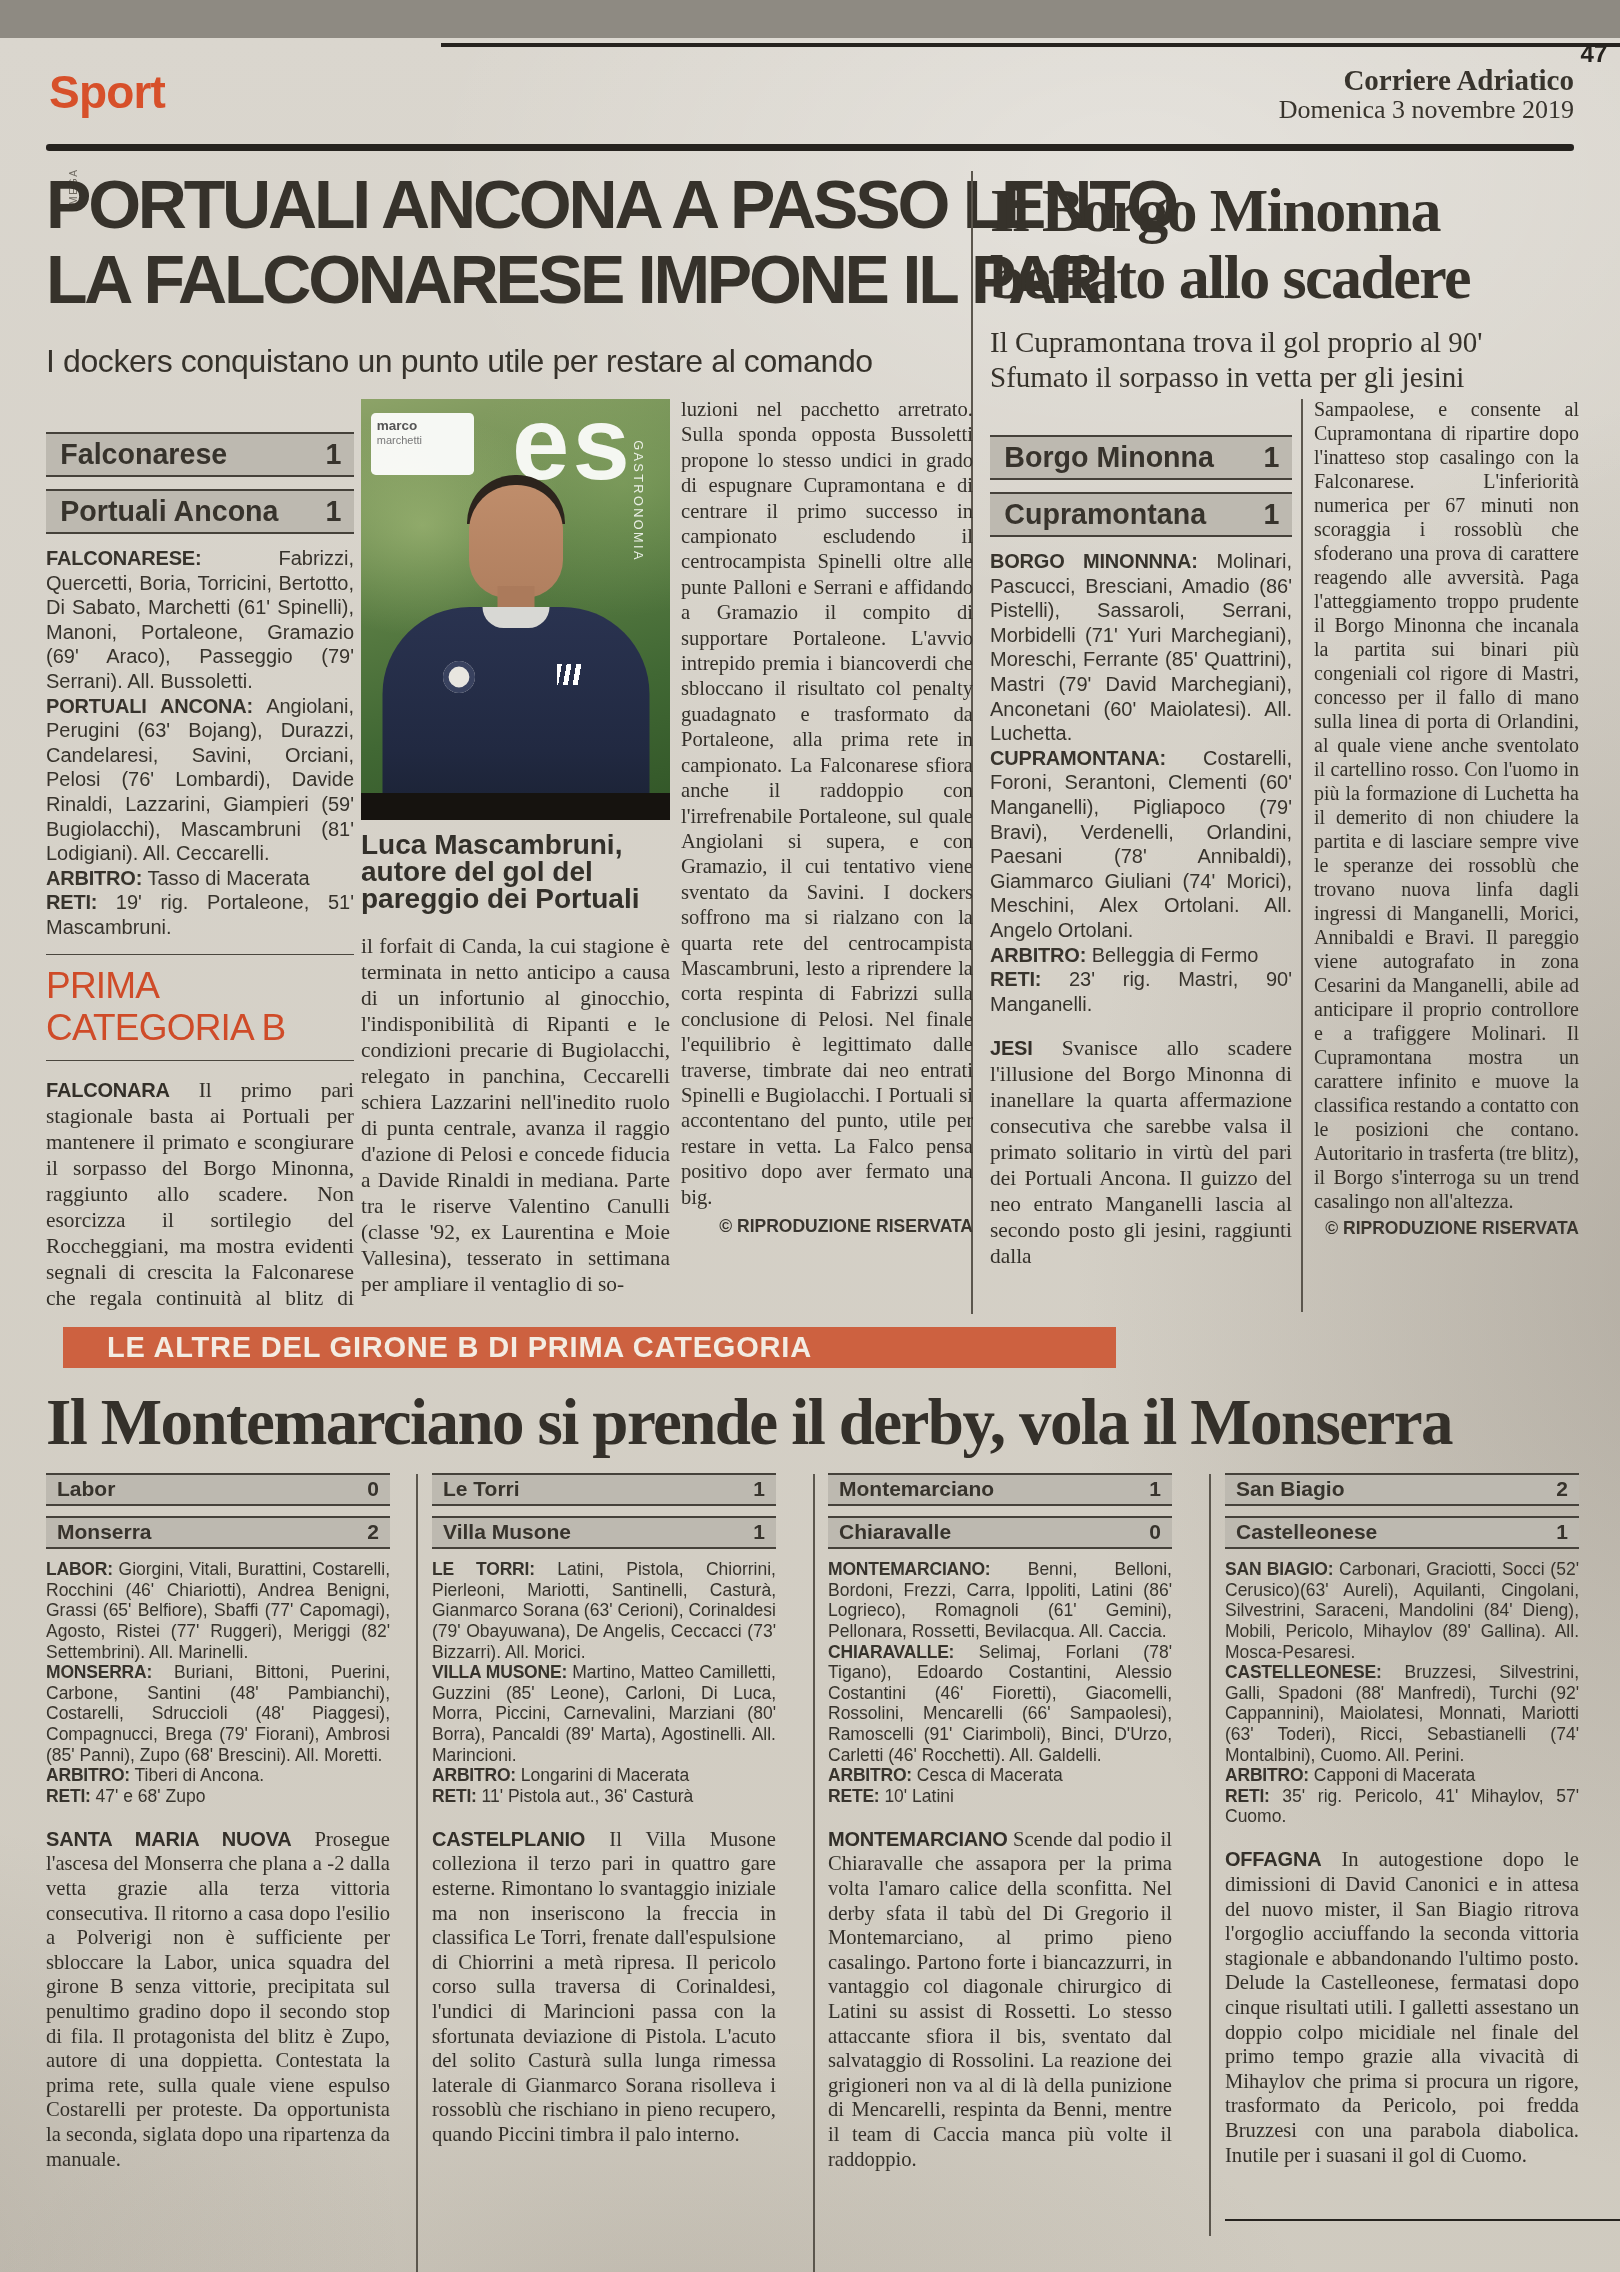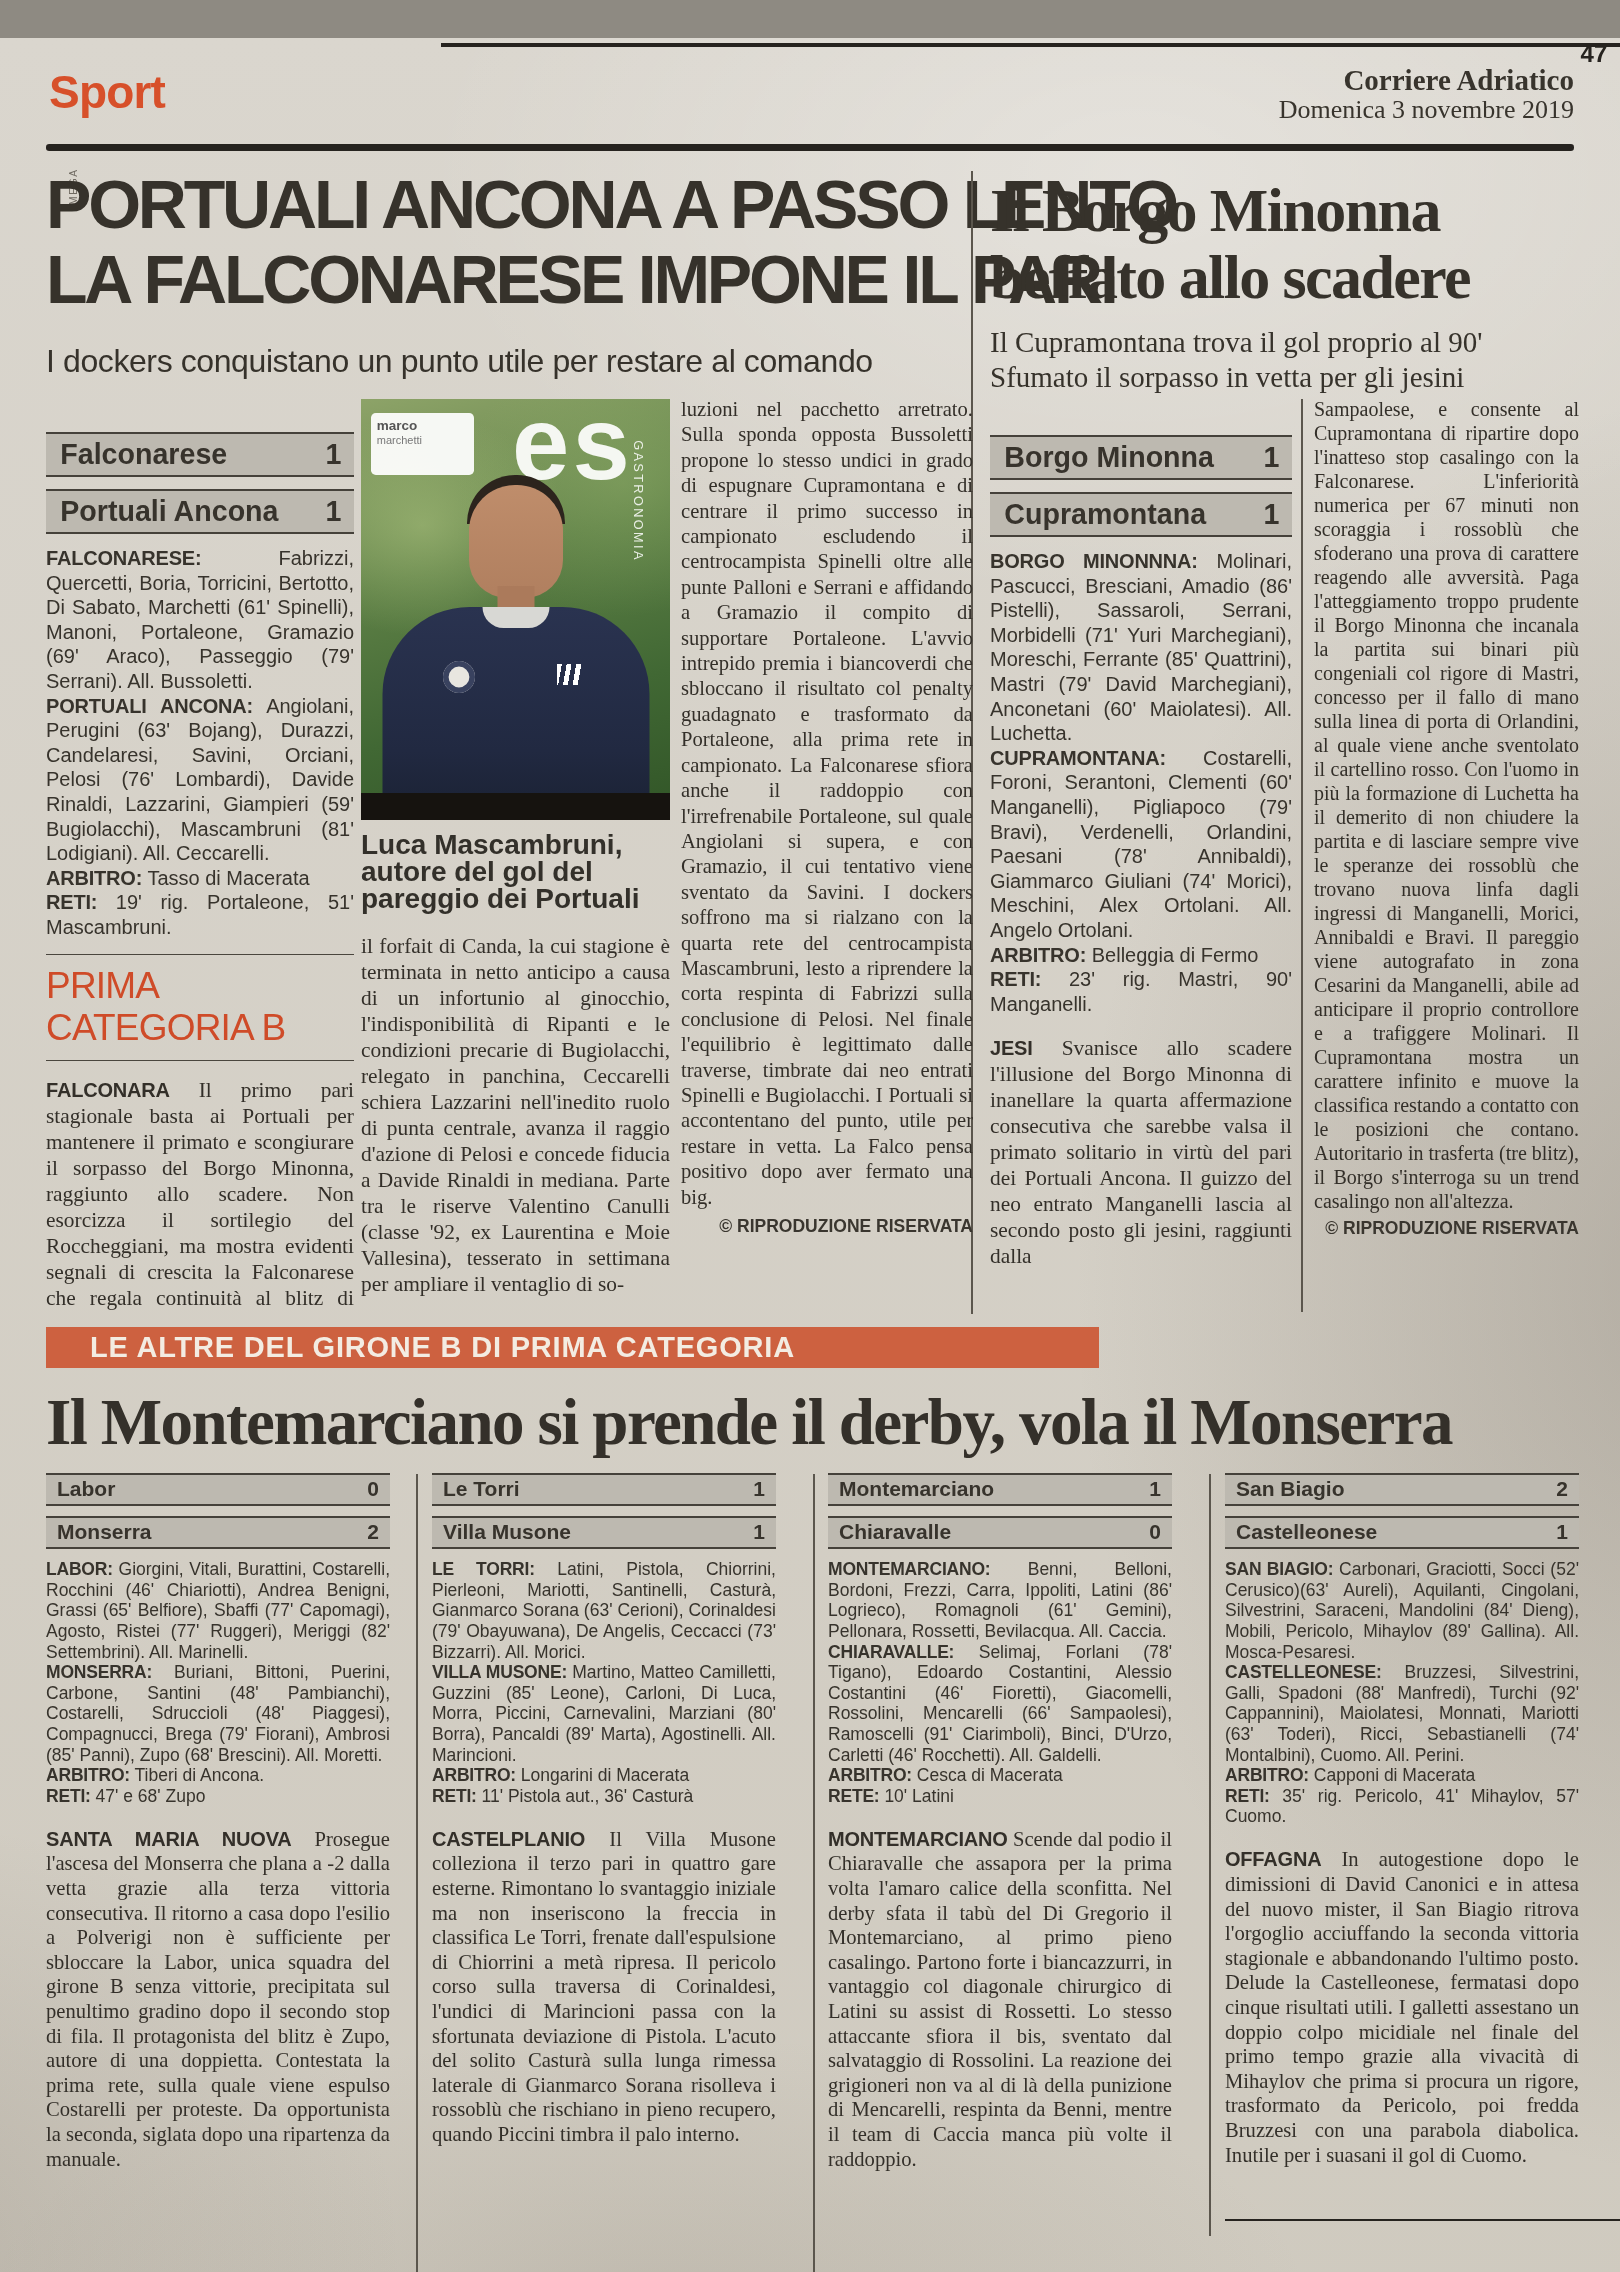--- a/index.html
+++ b/index.html
@@ -178,21 +178,21 @@
     <p class="report"><span class="lead-word">JESI</span> <span>Svanisce allo scadere l'illusione del Borgo Minonna di inanellare la quarta affermazione consecutiva che sarebbe valsa il primato solitario in virtù del pari dei Portuali Ancona. Il guizzo del neo entrato Manganelli lascia al secondo posto gli jesini, raggiunti dalla</span></p>
   </div>
 
   <div class="vline" style="left:1301px;top:361px;height:913px;"></div>
 
   <div class="abs" style="left:1314px;top:359px;width:265px;height:924px;overflow:hidden;">
     <p class="bodytxt" style="font-size:20px;line-height:24px;">Sampaolese, e consente al Cupramontana di ripartire dopo l'inatteso stop casalingo con la Falconarese. L'inferiorità numerica per 67 minuti non scoraggia i rossoblù che sfoderano una prova di carattere reagendo alle avversità. Paga l'atteggiamento troppo prudente il Borgo Minonna che incanala la partita sui binari più congeniali col rigore di Mastri, concesso per il fallo di mano sulla linea di porta di Orlandini, al quale viene anche sventolato il cartellino rosso. Con l'uomo in più la formazione di Luchetta ha il demerito di non chiudere la partita e di lasciare sempre vive le speranze dei rossoblù che trovano nuova linfa dagli ingressi di Manganelli, Morici, Annibaldi e Bravi. Il pareggio viene autografato in zona Cesarini da Manganelli, abile ad anticipare il proprio controllore e a trafiggere Molinari. Il Cupramontana mostra un carattere infinito e muove la classifica restando a contatto con le posizioni che contano. Autoritario in trasferta (tre blitz), il Borgo s'interroga su un trend casalingo non all'altezza.</p>
     <div class="copyright" style="margin-top:4.8px;">© RIPRODUZIONE RISERVATA</div>
   </div>
 
-  <div class="abs banner" style="left:46px;top:1289px;width:1009px;height:41px;padding-left:44px;">LE ALTRE DEL GIRONE B DI PRIMA CATEGORIA</div>
+  <div class="abs banner" style="left:63px;top:1289px;width:1009px;height:41px;padding-left:44px;">LE ALTRE DEL GIRONE B DI PRIMA CATEGORIA</div>
   <div class="abs h-bottom" style="left:46px;top:1347px;">Il Montemarciano si prende il derby, vola il Monserra</div>
 
   <div class="vline" style="left:416px;top:1436px;height:801px;"></div>
   <div class="vline" style="left:813px;top:1436px;height:801px;"></div>
   <div class="vline" style="left:1209px;top:1436px;height:762px;"></div>
 
   <div class="abs score-sm lineup-sm" style="left:46px;top:1435px;width:344px;height:817px;overflow:hidden;">
     <div class="score-box">
       <div class="score-row">
         <span class="team">Labor</span>

